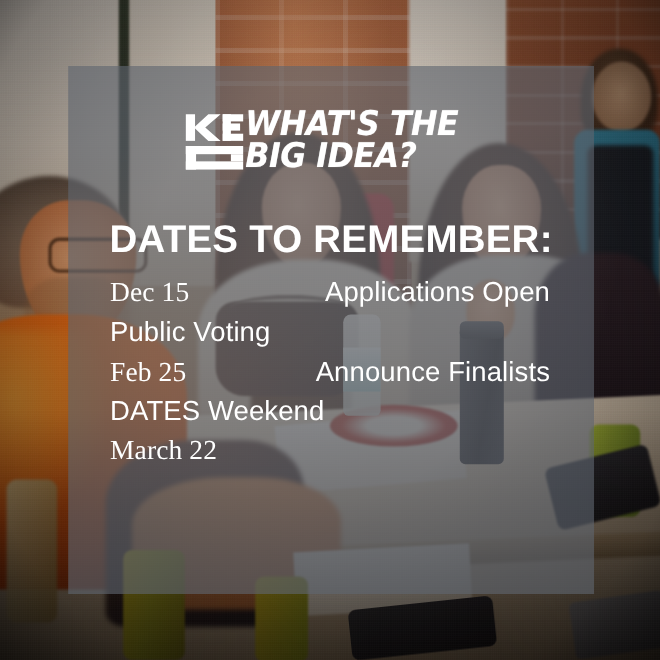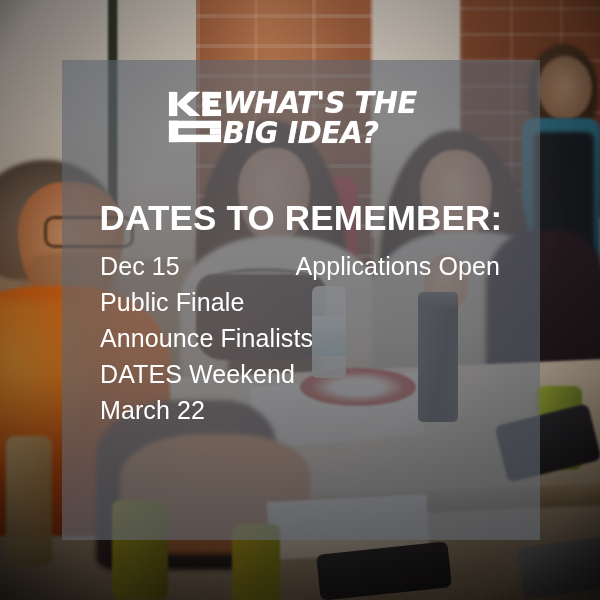--- a/index.html
+++ b/index.html
@@ -361,21 +361,21 @@
     width:478px;height:480px;
     background:rgba(96,102,112,0.62);
   }
 
   
   .content{position:absolute;inset:0;}
 
   .brand{
     position:absolute;
     left:62px;top:78px;width:475px;height:78px;
-    display:flex;align-items:center;justify-content:center;
+    display:flex;align-items:flex-end;justify-content:center;
   }
   .logo-mark{
     width:56px;height:54px;flex:0 0 auto;
     display:block;
   }
   .brand-words{
     display:flex;flex-direction:column;
     line-height:0.86;
     color:#fff;
   }
@@ -413,21 +413,21 @@
     align-items:baseline;
     justify-content:space-between;
     height:36px;
     color:#ffffff;
     font-family:"Liberation Sans","DejaVu Sans",sans-serif;
     font-weight:normal;
     font-size:25px;
     letter-spacing:0.1px;
     white-space:nowrap;
   }
-  .date-when{text-align:left;}
+  .date-when{text-align:left;font-family:Liberation Serif, serif;}
   .date-what{text-align:right;}
 </style>
 </head>
 <body>
 
 <div class="poster">
 
   <div class="photo">
     <div class="ph bg-base"></div>
     <div class="ph window-left"></div>
@@ -518,23 +518,24 @@
     </div>
 
     <div class="headline">DATES TO REMEMBER:</div>
 
     <div class="dates">
       <div class="date-row">
         <span class="date-when">Dec 15</span>
         <span class="date-what">Applications Open</span>
       </div>
       <div class="date-row">
-        <span class="date-what">Public Finale</span>
+        <span class="date-what">Public Voting</span>
       </div>
       <div class="date-row">
+        <span class="date-when">Feb 25</span>
         <span class="date-what">Announce Finalists</span>
       </div>
       <div class="date-row">
         <span class="date-what">DATES Weekend</span>
       </div>
       <div class="date-row">
         <span class="date-when">March 22</span>
       </div>
     </div>
 

